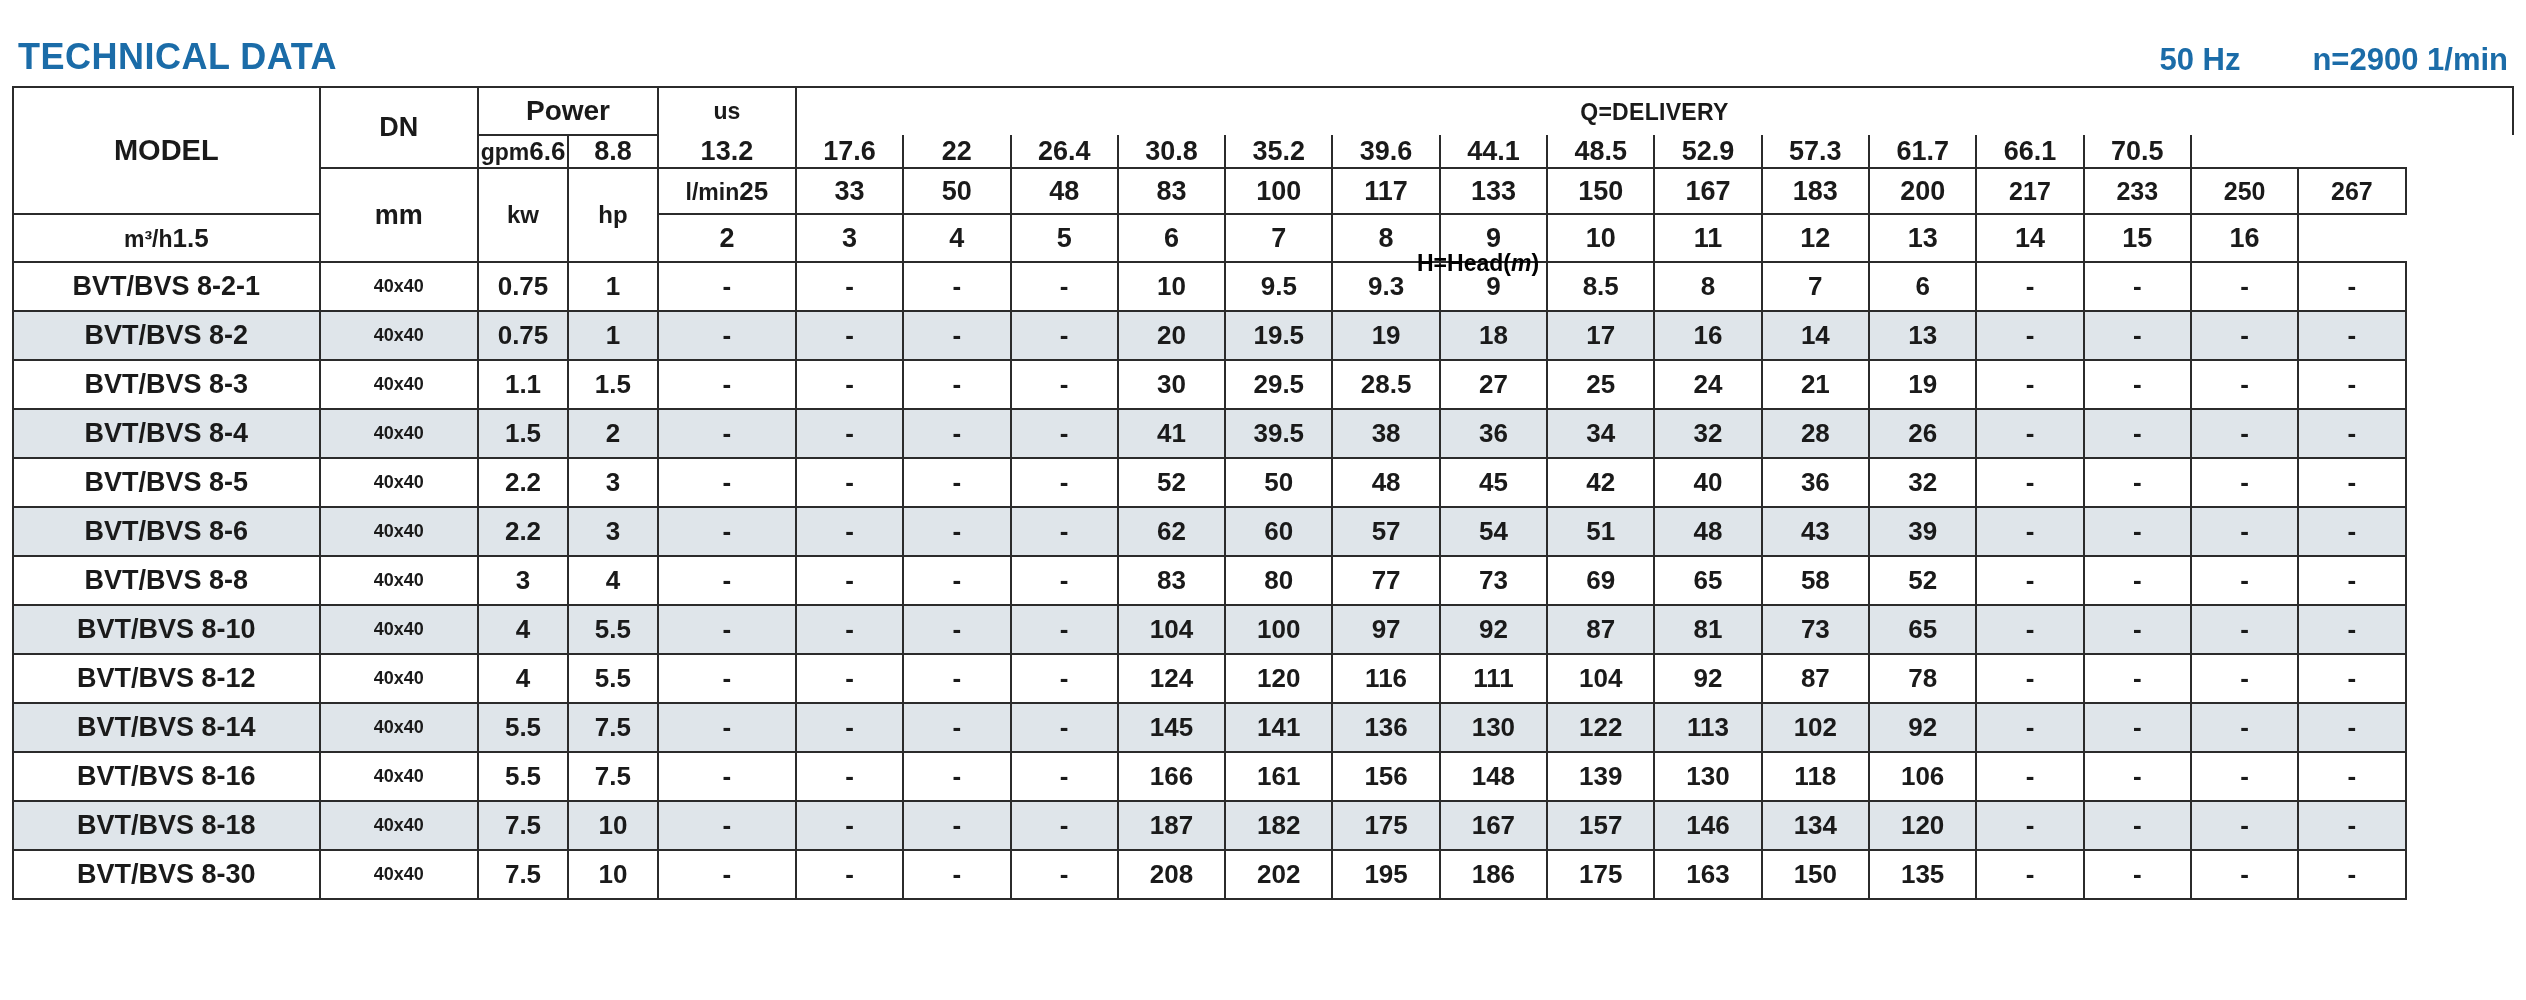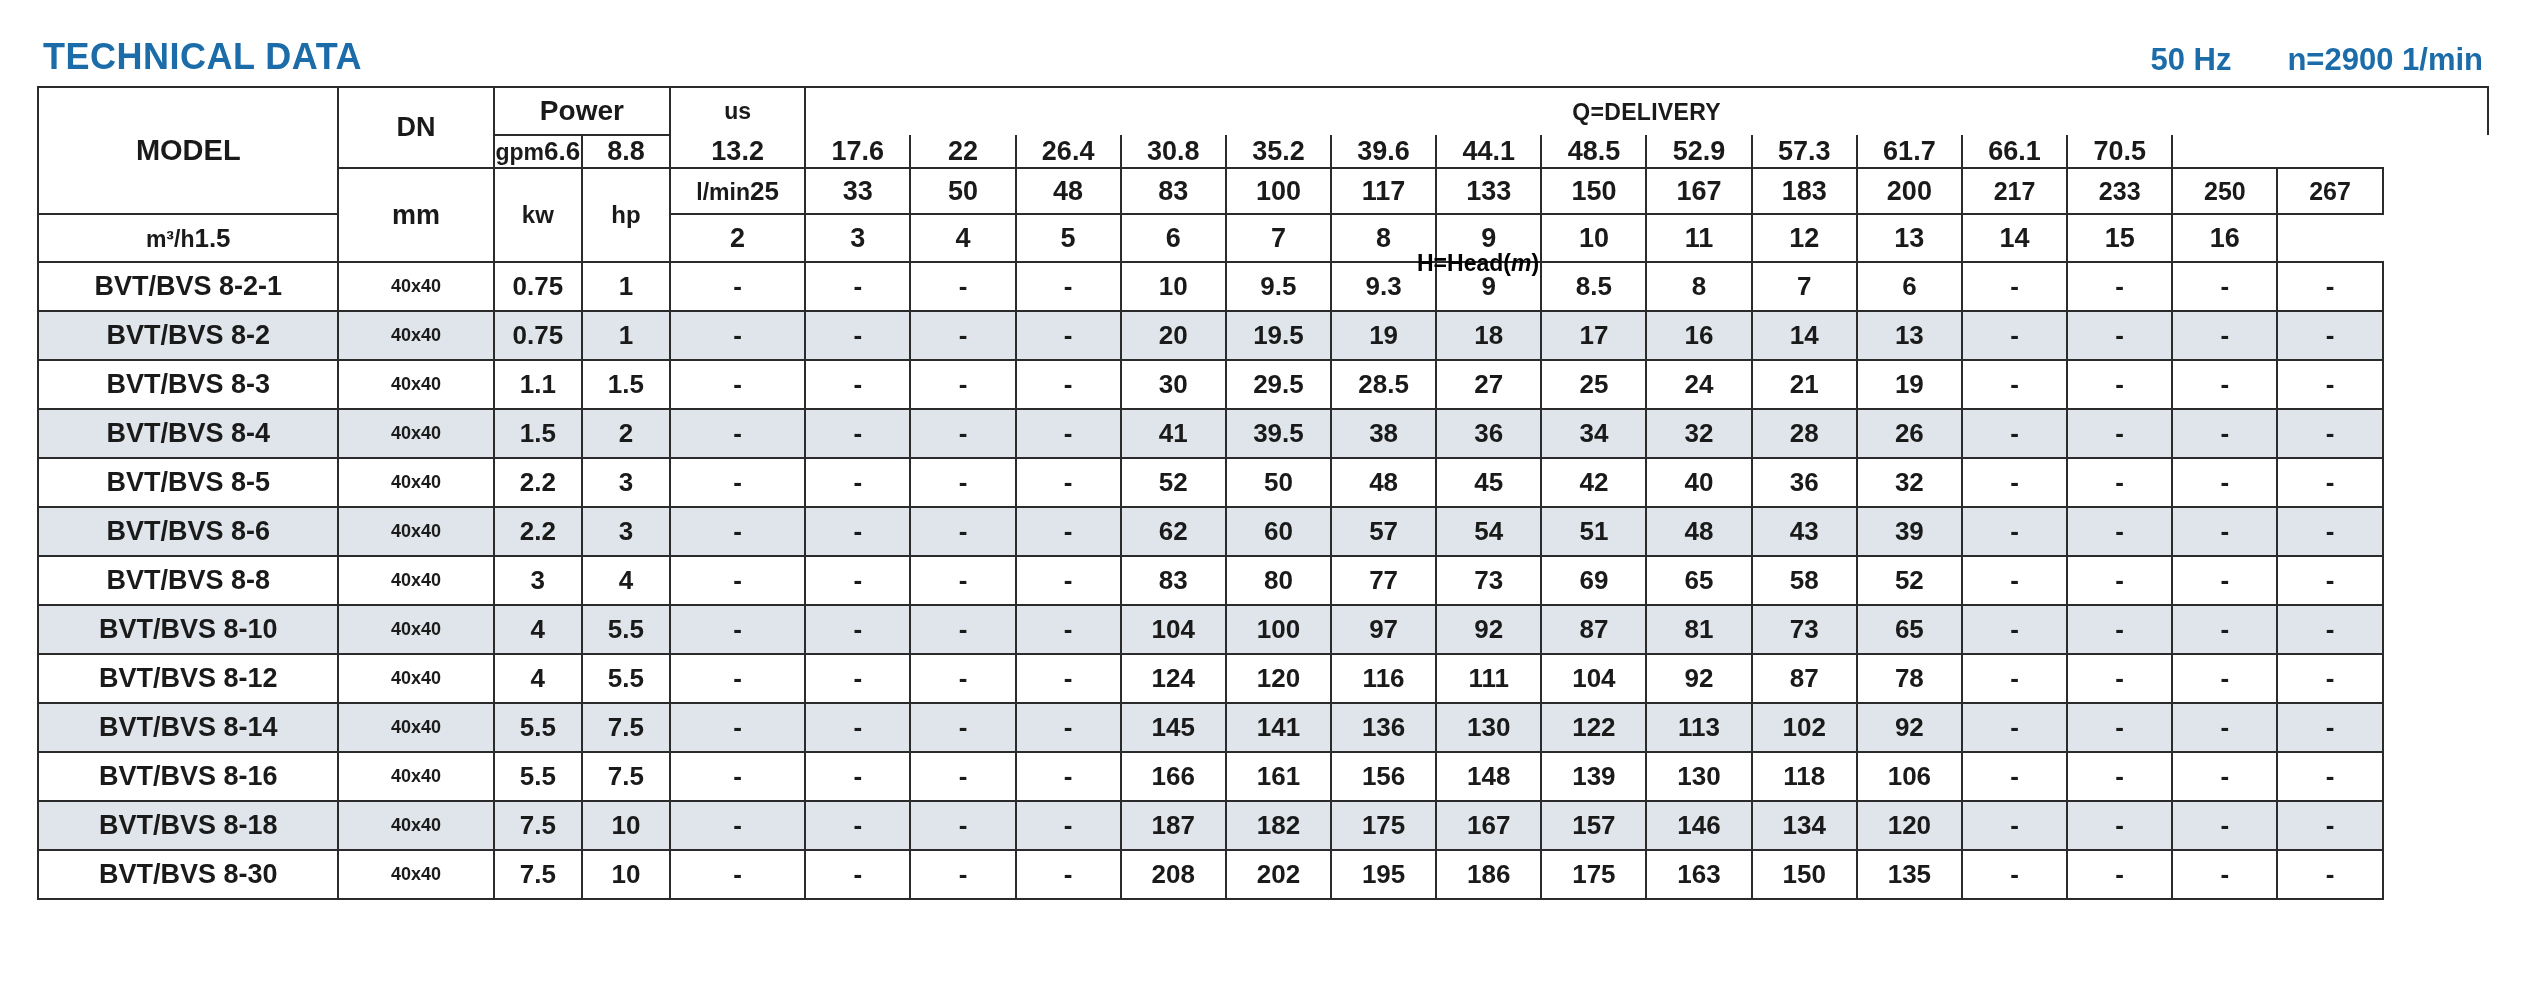--- a/index.html
+++ b/index.html
@@ -11,41 +11,41 @@
     width: 2526px;
     height: 1000px;
     font-family: "Liberation Sans", sans-serif;
     overflow: hidden;
   }
   .page {
     position: relative;
     width: 2526px;
     height: 752px;
     box-sizing: border-box;
-    padding: 0 37px;
+    padding: 0 12px;
   }
   
   .top-bar {
     display: flex;
     align-items: flex-end;
     justify-content: space-between;
     height: 86px;
     padding: 0 6px 8px 6px;
     box-sizing: border-box;
   }
   .title {
     color: #1b6ca8;
     font-size: 36px;
     font-weight: bold;
     letter-spacing: 0.5px;
   }
   .top-right {
     display: flex;
     align-items: flex-start;
-    gap: 56px;
+    gap: 72px;
     color: #1b6ca8;
     font-size: 31px;
     font-weight: bold;
   }
   
   table.tech {
     border-collapse: collapse;
     width: 100%;
     table-layout: fixed;
     font-size: 25px;

